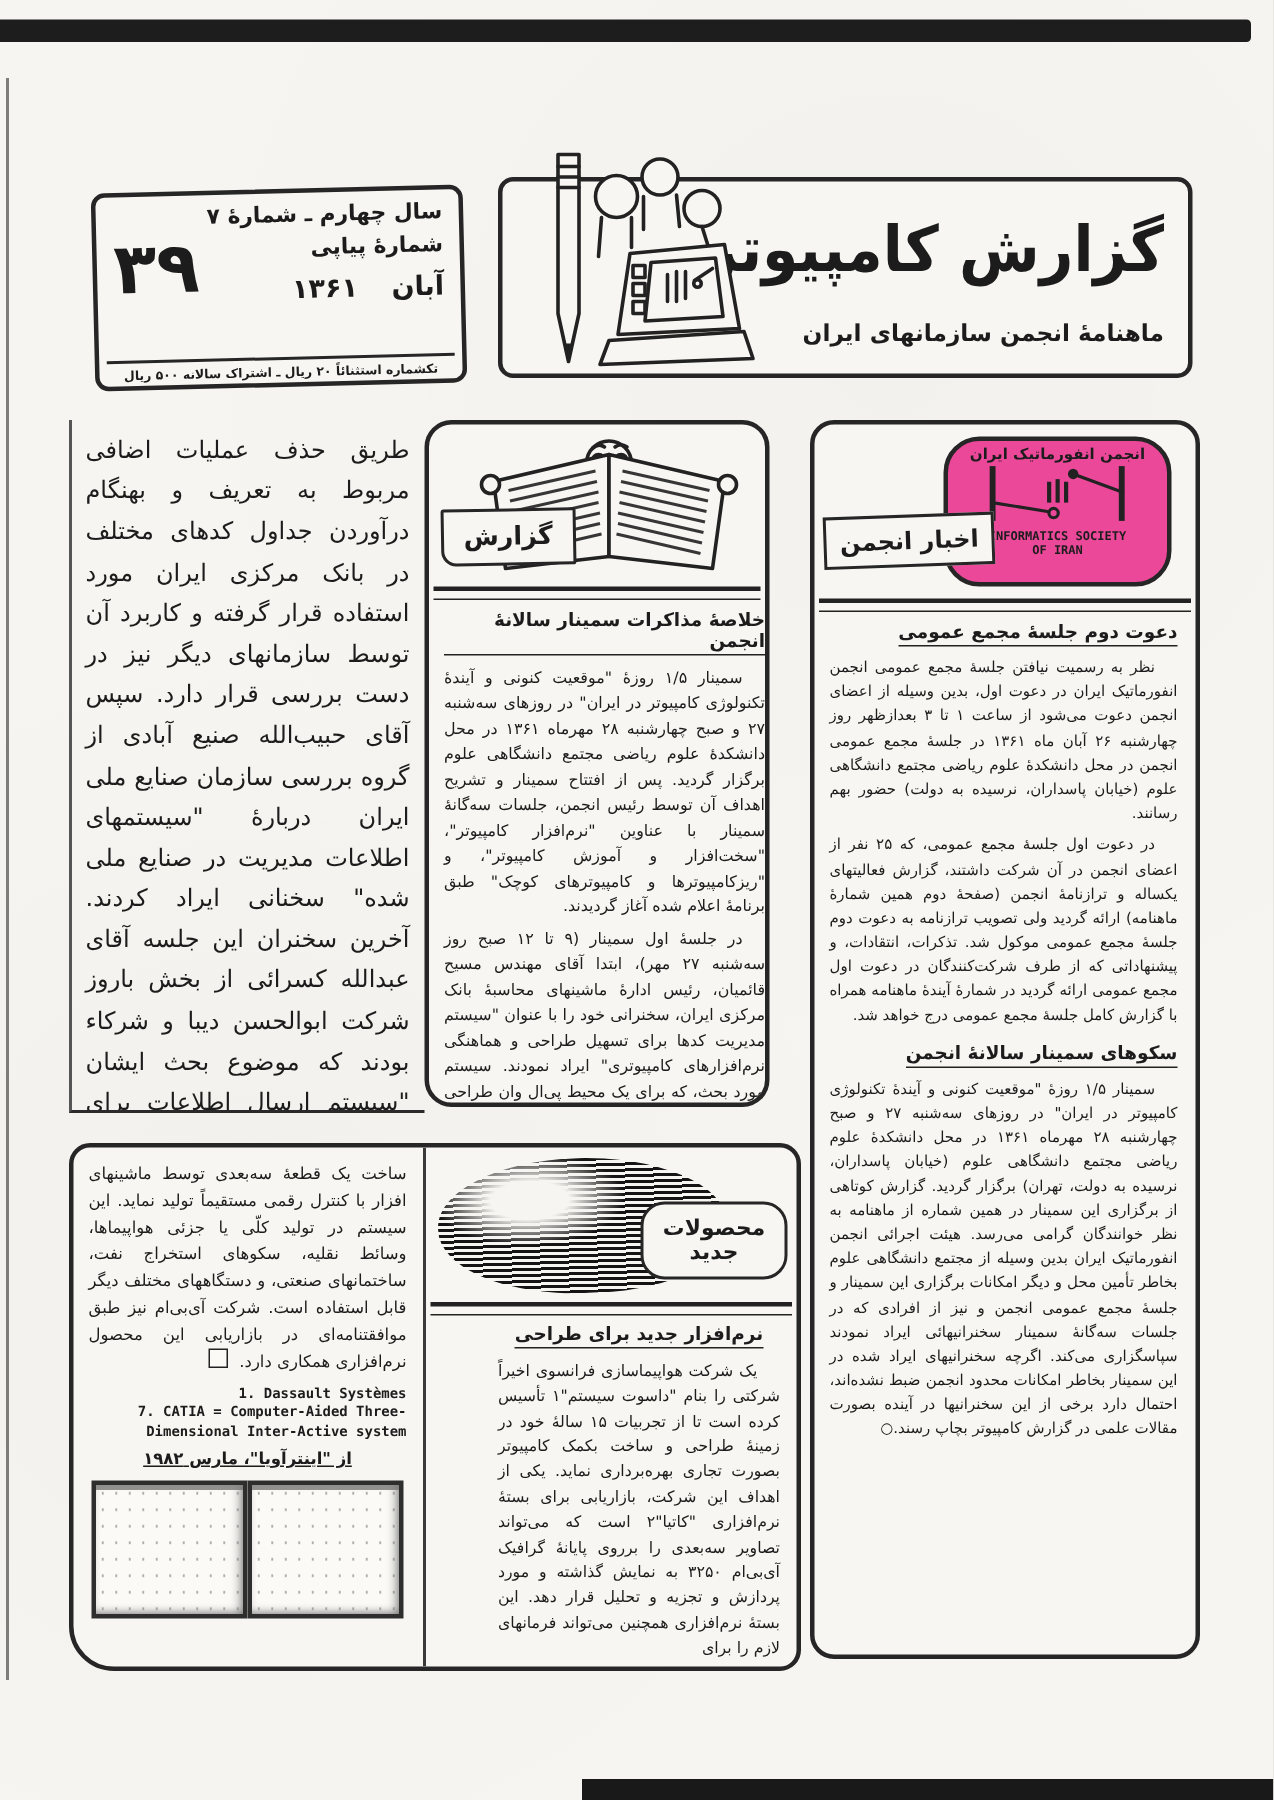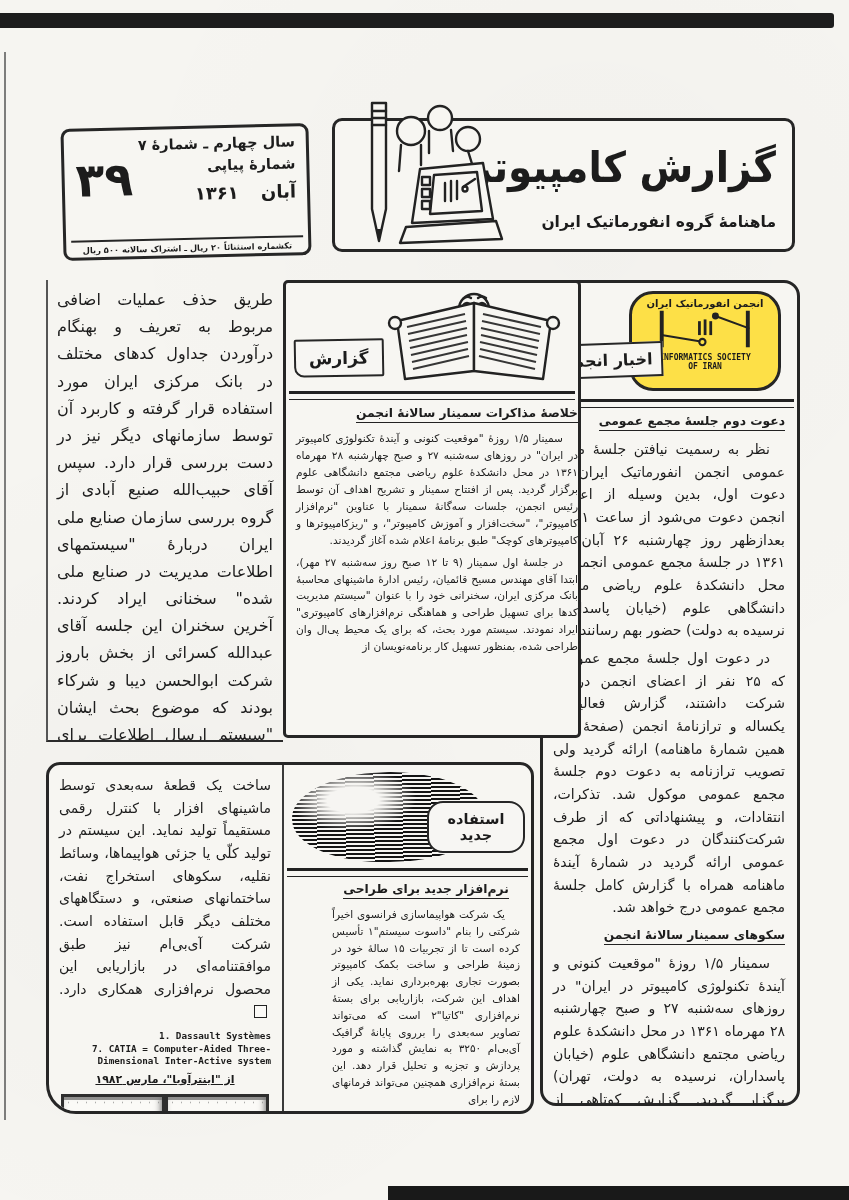--- a/index.html
+++ b/index.html
@@ -38,30 +38,30 @@
   
   .dbl-rule{border-top:3.5px solid #222;border-bottom:1.5px solid #222;height:5px;}
   .sec-label{border:2.5px solid #262626;font-weight:bold;background:#f7f6f3;color:#1c1c1c;}
   .headline{display:inline-block;font-size:12.3px;font-weight:bold;border-bottom:1.6px solid #222;
     padding-bottom:2px;margin:4px 0 7px;}
   p.body{margin:0 0 5px;text-align:justify;text-indent:15px;}
 
   
   .news-box{left:540px;top:280px;width:260px;height:826px;border:3px solid #262626;border-radius:16px;overflow:hidden;background:#f7f6f2;}
   .logo-box{position:absolute;top:8px;right:16px;width:152px;height:100px;border:3px solid #262626;
-    border-radius:24px;text-align:center;padding-top:4px;box-sizing:border-box;background:#fde047;}
+    border-radius:24px;text-align:center;padding-top:4px;box-sizing:border-box;background:#ec4899;}
   .logo-fa{font-size:10px;font-weight:bold;direction:rtl;}
   .logo-en{font-family:"DejaVu Sans Mono","Liberation Mono",monospace;font-size:8px;font-weight:bold;line-height:1.15;}
   .news-label{position:absolute;top:60px;left:6px;padding:6px 9px;font-size:16px;transform:rotate(-2deg);}
   .news-rule{position:absolute;top:116px;left:3px;right:3px;}
   .news-content{position:absolute;top:127px;left:10px;right:12px;direction:rtl;}
-  .news-content p.body{font-size:14px;line-height:1.62;}
-
-  
-  .report-box{left:283px;top:280px;width:298px;height:458px;border:3px solid #262626;border-radius:5px;overflow:hidden;background:#f7f6f2;}
+  .news-content p.body{font-size:10px;line-height:1.62;}
+
+  
+  .report-box{left:283px;top:280px;width:230px;height:458px;border:3px solid #262626;border-radius:18px;overflow:hidden;background:#f7f6f2;}
   .report-art{position:absolute;top:4px;right:6px;}
   .report-label{position:absolute;top:56px;left:8px;padding:7px 13px;font-size:17px;transform:rotate(-1deg);border-radius:2px 2px 2px 10px;}
   .report-rule{position:absolute;top:108px;left:3px;right:3px;}
   .report-content{position:absolute;top:119px;left:10px;right:0;direction:rtl;}
   .report-content p.body{font-size:10.6px;line-height:1.6;}
 
   
   .left-col{left:46px;top:280px;width:237px;height:462px;border-left:2px solid #555;border-bottom:2.5px solid #2a2a2a;
     padding:6px 10px 0 9px;direction:rtl;overflow:hidden;}
   .left-col p.body{font-size:16px;line-height:1.7;text-indent:0;}
@@ -74,21 +74,21 @@
   .halftone{position:absolute;top:7px;left:8px;width:193px;height:90px;
     background:
       radial-gradient(ellipse at 32% 30%, #f6f5f2 0 14%, rgba(246,245,242,0) 34%),
       repeating-linear-gradient(0deg,#141414 0 2px,#f6f5f2 2px 4px);
     border-radius:48% 52% 45% 50%;transform:rotate(-2deg);}
   .prod-label{position:absolute;top:36px;right:6px;width:86px;padding:8px 4px;font-size:14.5px;
     text-align:center;border-radius:16px;}
   .prod-rule{position:absolute;top:103px;left:3px;right:3px;}
   .prod-right-content{position:absolute;top:113px;right:11px;left:8px;direction:rtl;margin-left:40px;}
   .prod-right-content p.body{font-size:10.5px;line-height:1.6;}
-  .prod-left p.body{font-size:14px;line-height:1.62;text-indent:0;}
+  .prod-left p.body{font-size:11px;line-height:1.62;text-indent:0;}
   .checkbox{display:inline-block;width:11px;height:11px;border:1.6px solid #222;vertical-align:-1px;margin-right:4px;background:#fbfaf7;}
   .footnotes{direction:ltr;text-align:right;font-family:"DejaVu Sans Mono","Liberation Mono",monospace;
     font-size:9.3px;font-weight:bold;line-height:1.35;margin:7px 0 5px;}
   .footnotes div{padding-left:14px;text-indent:-14px;}
   .source-line{text-align:center;font-size:11px;font-weight:bold;direction:rtl;text-decoration:underline;margin:3px 0 8px;}
   .photos{display:flex;justify-content:space-between;direction:ltr;padding:0 2px;}
   .photo{width:104px;height:92px;border:3px solid #2e2e2e;box-sizing:border-box;
     background:
       linear-gradient(180deg, rgba(60,60,60,.55) 0 3px, rgba(0,0,0,0) 3px),
       radial-gradient(rgba(80,80,80,.45) .6px, transparent .9px),
@@ -116,21 +116,21 @@
         <div class="issue-serial-label">شمارۀ پیاپی</div>
         <div class="issue-date">آبان ۱۳۶۱</div>
       </div>
       <div class="issue-num">۳۹</div>
     </div>
     <div class="issue-price">تکشماره استثنائاً ۲۰ ریال ـ اشتراک سالانه ۵۰۰ ریال</div>
   </div>
 
   <div class="abs masthead-box">
     <div class="masthead-title">گزارش کامپیوتر</div>
-    <div class="masthead-sub">ماهنامۀ گروه انفورماتیک ایران</div>
+    <div class="masthead-sub">ماهنامۀ انجمن سازمانهای ایران</div>
     <svg class="masthead-art" width="182" height="166" viewBox="0 0 182 166">
       <path class="ink paper" d="M31,12 L45,12 L45,118 L38,150 L31,118 Z"></path>
       <path class="ink" d="M31,20 L45,20 M31,27 L45,27 M31,34 L45,34"></path>
       <path class="fill" d="M35,138 L41,138 L38,150 Z"></path>
       <circle class="ink paper" cx="70" cy="40" r="14"></circle>
       <circle class="ink paper" cx="99" cy="27" r="12"></circle>
       <path class="ink" d="M88,40 L88,62 M110,39 L112,60"></path>
       <circle class="ink paper" cx="127" cy="48" r="12"></circle>
       <path class="ink" d="M60,54 L58,80 M80,54 L80,74 M127,60 L132,76"></path>
       <path class="ink paper" d="M79,78 L142,72 L152,128 L71,132 Z"></path>
@@ -214,21 +214,21 @@
 
   <div class="abs left-col">
     <p class="body">طریق حذف عملیات اضافی مربوط به تعریف و بهنگام درآوردن جداول کدهای مختلف در بانک مرکزی ایران مورد استفاده قرار گرفته و کاربرد آن توسط سازمانهای دیگر نیز در دست بررسی قرار دارد. سپس آقای حبیب‌الله صنیع آبادی از گروه بررسی سازمان صنایع ملی ایران دربارۀ "سیستمهای اطلاعات مدیریت در صنایع ملی شده" سخنانی ایراد کردند. آخرین سخنران این جلسه آقای عبدالله کسرائی از بخش باروز شرکت ابوالحسن دیبا و شرکاء بودند که موضوع بحث ایشان "سیستم ارسال اطلاعات برای اشتراک امکانات بین یک کامپیوتر کوچک و یک کامپیوتر مرکزی" بود. این سیستم در آزمایشگاه سیستمهای کامپیوتر دانشگاه صنعتی شریف برای ایجاد ارتباط بین یک کامپیوتر کوچک "اچ پی ۲۱۰۰" و کامپیوتر سی دی سی سایبر ۷۴ مرکز محاسبات دانشگاه بکار می‌رود. در پایان جلسه بحث آزاد کوتاهی با عنوان "موقعیت کنونی و آیندۀ تکنولوژی نرم‌افزار کامپیوتر در ایران" بعمل آمد.</p>
     <p class="body">اولین سخنران جلسۀ دوم سمینار (۱ تا ۴/۵ بعدازظهر روز سه‌شنبه ۲۷ مهر) آقای مهندس محمد میرزاعبداللهی بودند که در سخنرانی خود تحت عنوان "تکنولوژی ساخت مدارهای مجتمع الکترونیکی در ایران"،</p>
 
   </div>
 
   <div class="abs products-box">
     <div class="prod-right">
       <div class="halftone"></div>
-      <div class="sec-label prod-label">استفاده جدید</div>
+      <div class="sec-label prod-label">محصولات جدید</div>
       <div class="dbl-rule prod-rule"></div>
       <div class="prod-right-content">
         <div style="text-align:center;">
           <span class="headline">نرم‌افزار جدید برای طراحی</span>
         </div>
         <p class="body">یک شرکت هواپیماسازی فرانسوی اخیراً شرکتی را بنام "داسوت سیستم"۱ تأسیس کرده است تا از تجربیات ۱۵ سالۀ خود در زمینۀ طراحی و ساخت بکمک کامپیوتر بصورت تجاری بهره‌برداری نماید. یکی از اهداف این شرکت، بازاریابی برای بستۀ نرم‌افزاری "کاتیا"۲ است که می‌تواند تصاویر سه‌بعدی را برروی پایانۀ گرافیک آی‌بی‌ام ۳۲۵۰ به نمایش گذاشته و مورد پردازش و تجزیه و تحلیل قرار دهد. این بستۀ نرم‌افزاری همچنین می‌تواند فرمانهای لازم را برای</p>
       </div>
     </div>
     <div class="prod-left">
       <p class="body"><span>ساخت یک قطعۀ سه‌بعدی توسط ماشینهای افزار با کنترل رقمی مستقیماً تولید نماید. این سیستم در تولید کلّی یا جزئی هواپیماها، وسائط نقلیه، سکوهای استخراج نفت، ساختمانهای صنعتی، و دستگاههای مختلف دیگر قابل استفاده است. شرکت آی‌بی‌ام نیز طبق موافقتنامه‌ای در بازاریابی این محصول نرم‌افزاری همکاری دارد.</span> <span class="checkbox"></span></p>

